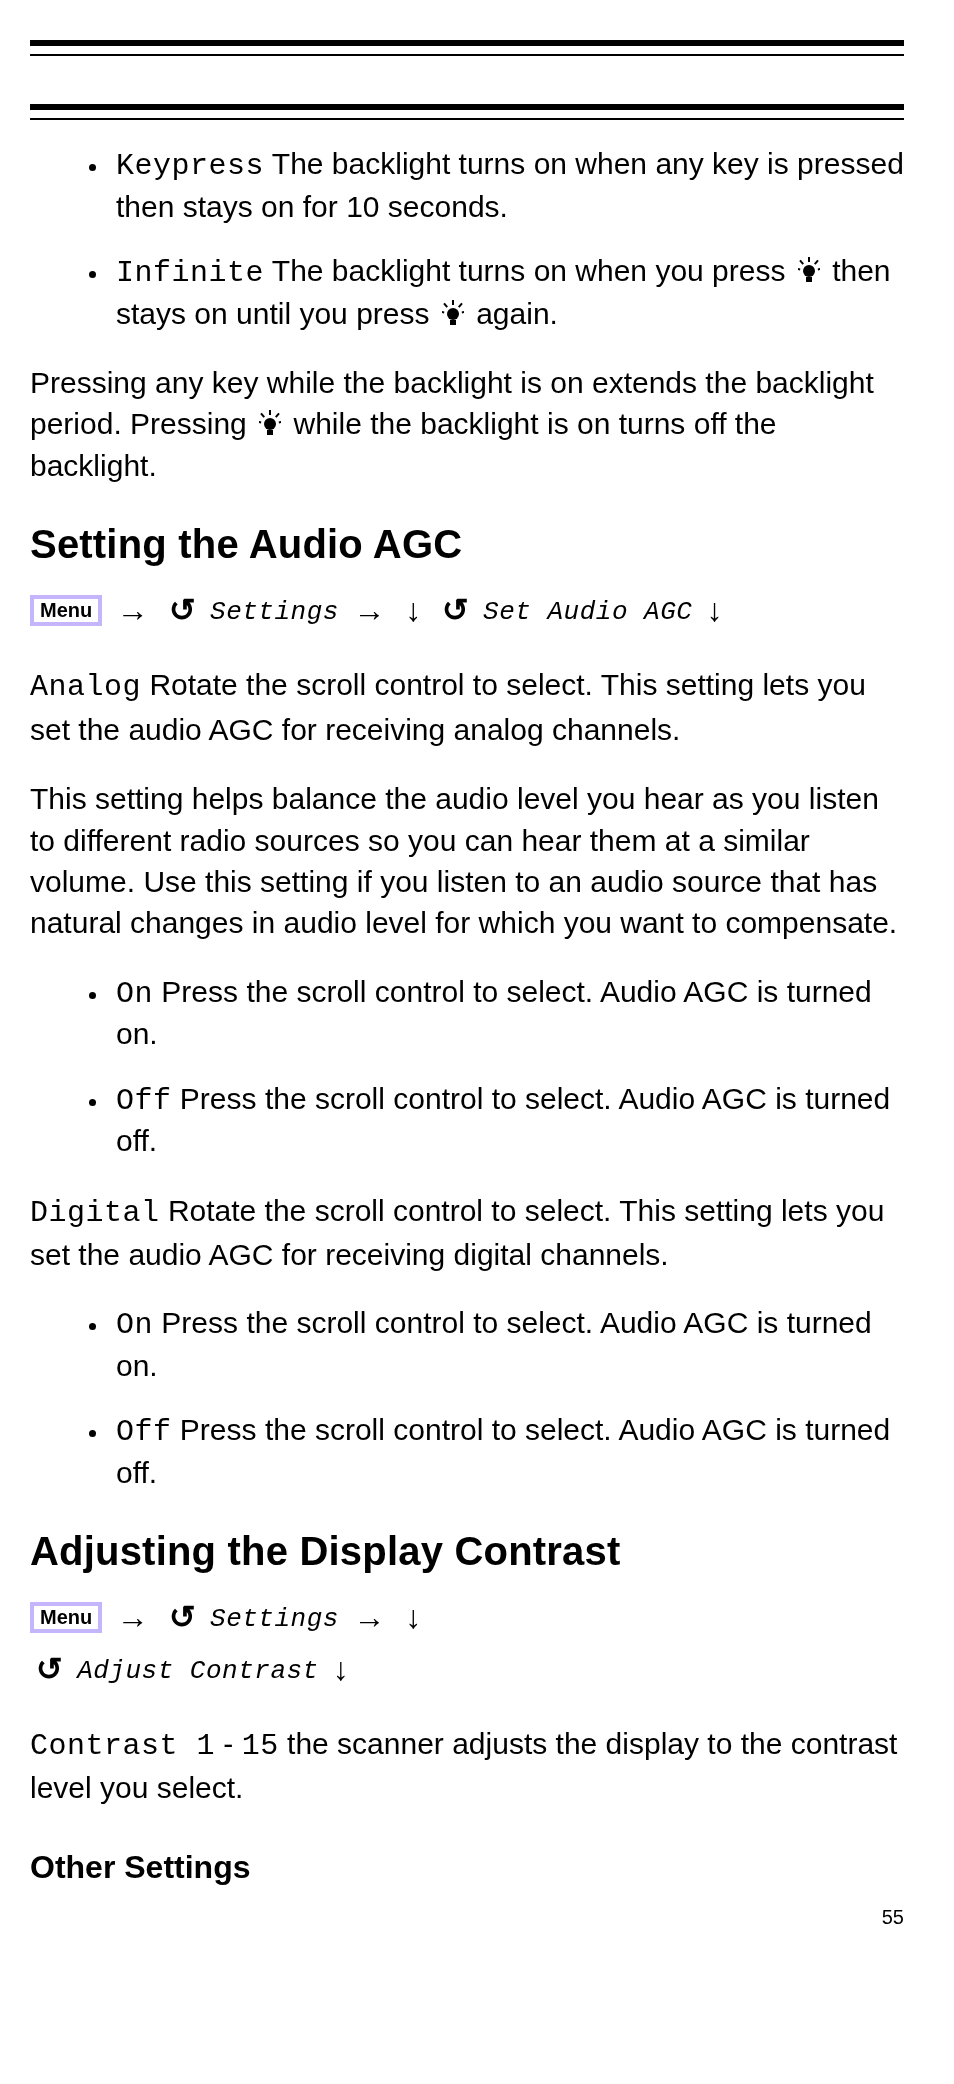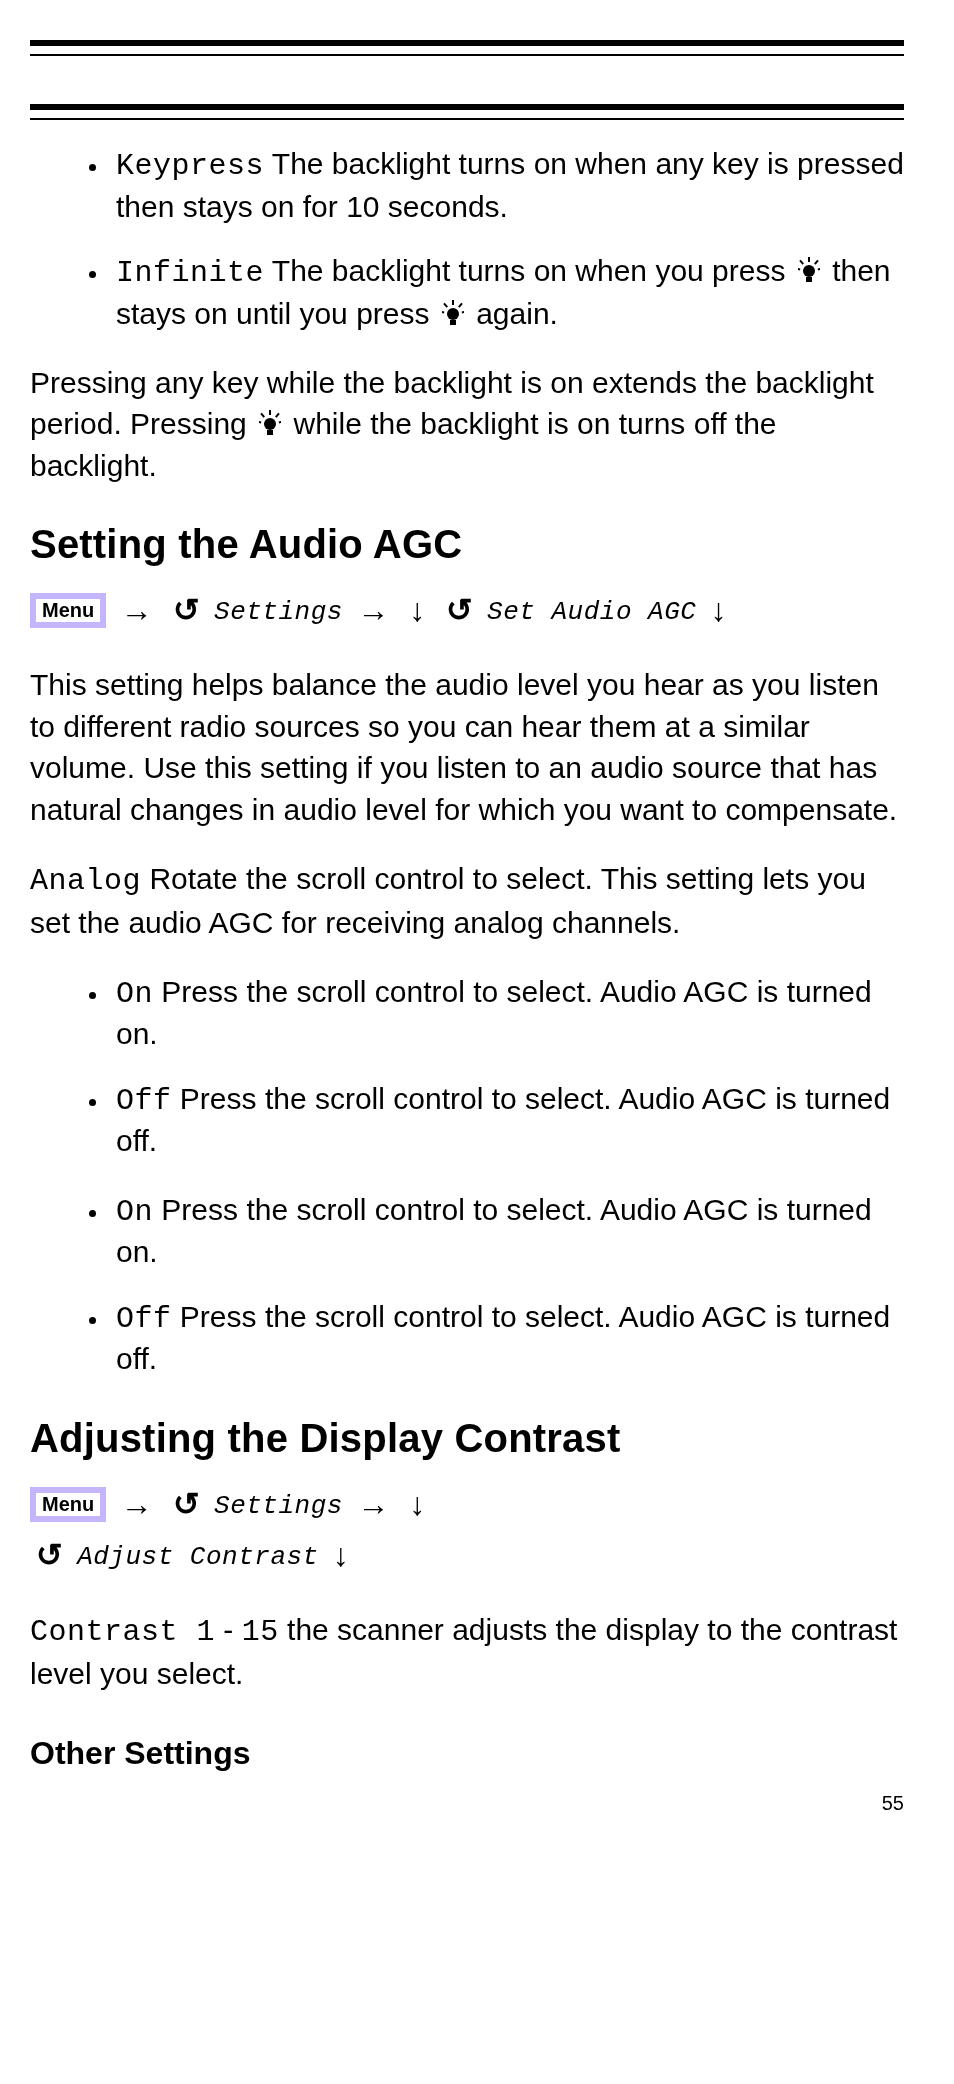--- a/index.html
+++ b/index.html
@@ -47,21 +47,21 @@
   }
   .navline {
     font-size: 30px;
     line-height: 1.6;
     margin: 0 0 28px 0;
     display: inline-block;
   }
   .navline .mono { font-size: 26px; font-style: italic; }
   .menu-box {
     display: inline-block;
-    border: 6px solid #c4b5fd;
+    border: 4px solid #c4b5fd;
     padding: 0 6px;
     font-family: Arial, Helvetica, sans-serif;
     font-size: 20px;
     font-weight: 700;
     line-height: 1.15;
     vertical-align: 2px;
   }
   .arrow, .down, .rotate {
     display: inline-block;
     font-weight: 700;
@@ -163,38 +163,42 @@
     <span class="arrow">→</span>
     <span class="rotate">↻</span>
     <span class="mono">Settings</span>
     <span class="arrow">→</span>
     <span class="down">↓</span>
     <span class="rotate">↻</span>
     <span class="mono">Set Audio AGC</span>
     <span class="down">↓</span>
   </div>
 
-  <p class="body-para">This setting helps balance the audio level you hear as you listen to different radio sources so you can hear them at a similar volume. Use this setting if you listen to an audio source that has natural changes in audio level for which you want to compensate.</p>
-
   <p class="body-para">
     <span class="mono">Analog</span>
     <span>Rotate the scroll control to select. This setting lets you set the audio AGC for receiving analog channels.</span>
   </p>
 
+  <p class="body-para">This setting helps balance the audio level you hear as you listen to different radio sources so you can hear them at a similar volume. Use this setting if you listen to an audio source that has natural changes in audio level for which you want to compensate.</p>
+
   <ul class="bullets">
     <li>
       <span class="mono">On</span>
       <span>Press the scroll control to select. Audio AGC is turned on.</span>
     </li>
     <li>
       <span class="mono">Off</span>
       <span>Press the scroll control to select. Audio AGC is turned off.</span>
     </li>
   </ul>
 
+  <p class="body-para">
+    <span class="mono">Digital</span>
+    <span>Rotate the scroll control to select. This setting lets you set the audio AGC for receiving digital channels.</span>
+  </p>
 
   <ul class="bullets">
     <li>
       <span class="mono">On</span>
       <span>Press the scroll control to select. Audio AGC is turned on.</span>
     </li>
     <li>
       <span class="mono">Off</span>
       <span>Press the scroll control to select. Audio AGC is turned off.</span>
     </li>

